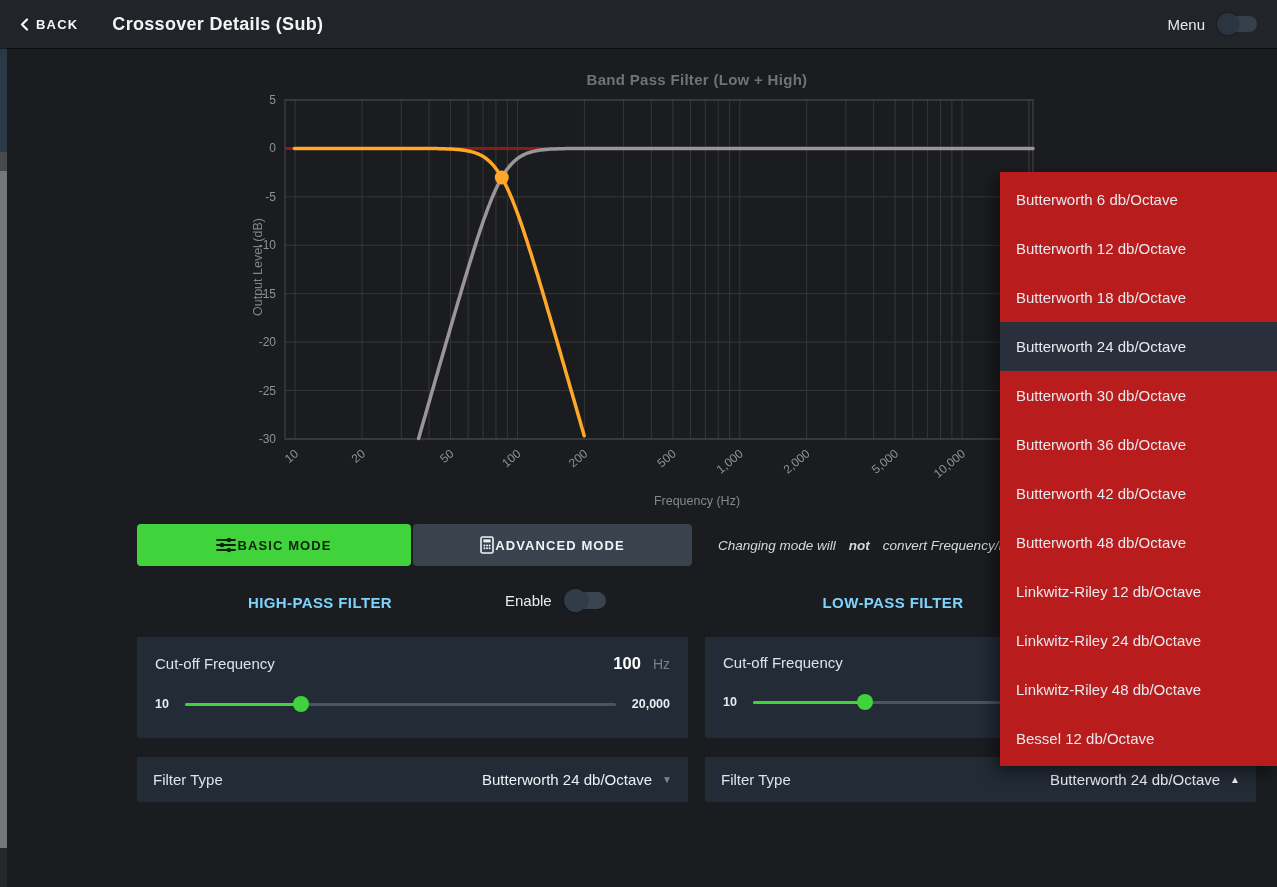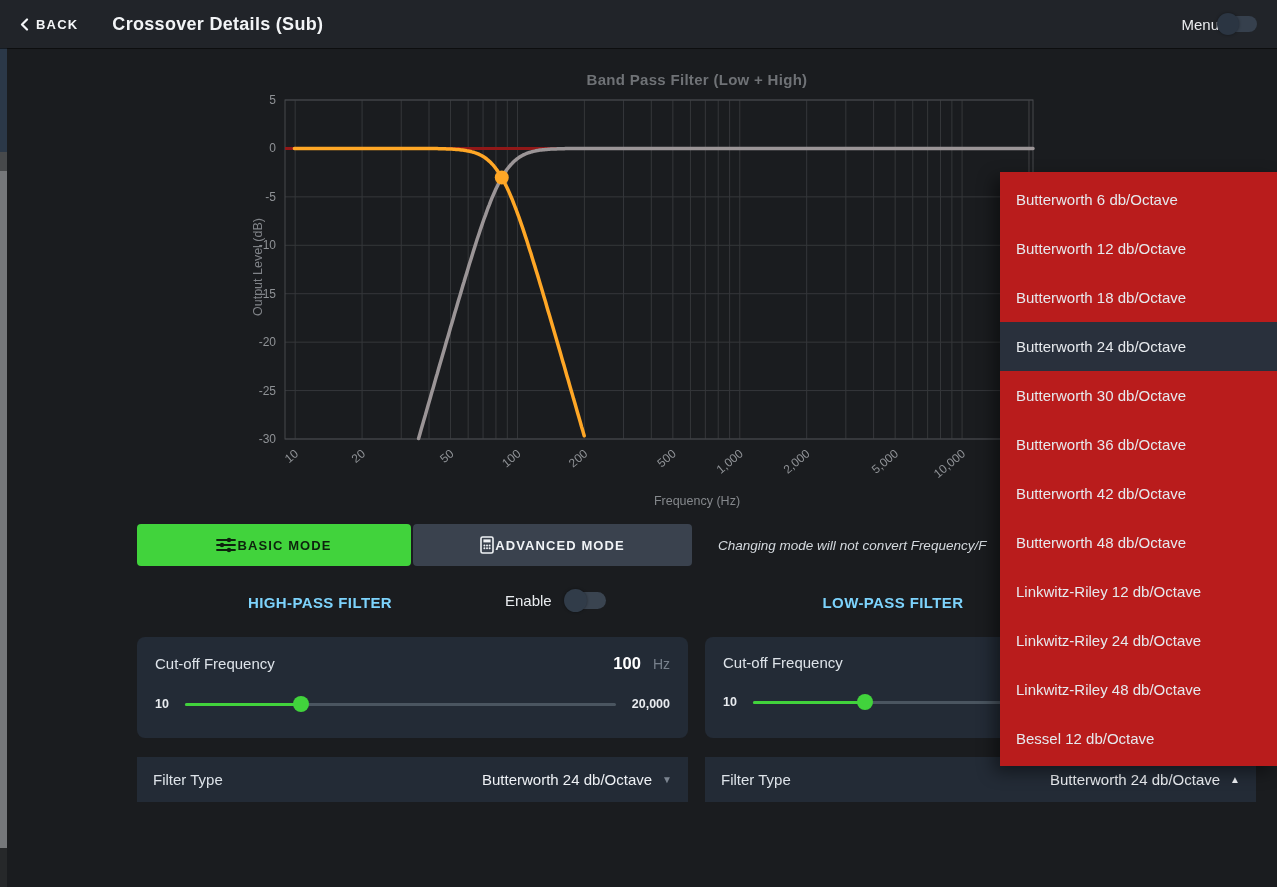--- a/index.html
+++ b/index.html
@@ -11,21 +11,21 @@
   
   .topbar {
     position:absolute; left:0; top:0; width:1277px; height:48px;
     background:#212429; display:flex; align-items:center; padding:0 20px;
     z-index:30; box-shadow:0 1px 0 rgba(0,0,0,.5);
   }
   .back-btn { display:flex; align-items:center; gap:7px; color:#f4f6f8;
     font-size:13px; font-weight:bold; letter-spacing:1.2px; cursor:pointer; }
   .topbar-title { margin-left:34px; color:#f2f4f6; font-size:18px; font-weight:bold; letter-spacing:.3px; }
   .topbar-spacer { flex:1; }
-  .menu-label { color:#e9ebee; font-size:15px; }
+  .menu-label { color:#e9ebee; font-size:15px; margin-right:14px; }
   .toggle { position:relative; width:38px; height:16px; border-radius:9px; background:#36404d; cursor:pointer; }
   .toggle .knob { position:absolute; left:-2px; top:-3px; width:22px; height:22px;
     border-radius:50%; background:#2b3542; box-shadow:0 0 3px rgba(0,0,0,.4); }
   .toggle.lg { width:40px; height:17px; background:#3a4450; }
   .toggle.lg .knob { width:23px; height:23px; background:#313c49; }
   
   .strip { position:absolute; left:0; width:7px; z-index:5; }
   
   .chart-title { position:absolute; left:285px; top:71px; width:824px; text-align:center;
     color:#6f7276; font-size:15px; font-weight:bold; letter-spacing:.3px; }
@@ -36,29 +36,29 @@
     color:#808388; font-size:12.5px; transform:rotate(-90deg); }
   
   .mode-btn { position:absolute; top:524px; height:42px; border:none; cursor:pointer;
     display:flex; align-items:center; justify-content:center; gap:1px;
     font-family:inherit; font-size:13px; font-weight:bold; letter-spacing:1.1px; border-radius:4px; }
   #basic-mode { left:137px; width:274px; color:#0d230d; }
   #advanced-mode { left:413px; width:279px; background:#3a424e; color:#f0f3f6; }
   .mode-note { position:absolute; left:718px; top:524px; height:42px; width:460px;
     display:flex; align-items:center; color:#d4d9de; font-size:13.5px; font-style:italic;
     white-space:nowrap; overflow:hidden; z-index:2; }
-  .mode-note b { font-weight:normal; margin:0 4px; }
+  .mode-note b { font-weight:bold; margin:0 13px; }
   
   .sec-label { position:absolute; top:594px; text-align:center; color:#7dd3fc;
     font-size:15px; font-weight:bold; letter-spacing:.4px; }
   .enable-group { position:absolute; left:505px; top:592px; display:flex; align-items:center; gap:14px; }
   .enable-group .lbl { color:#e9ecef; font-size:15px; }
   
   .panel { position:absolute; top:637px; width:551px; height:101px; background:#232b36;
-    border-radius:8px; padding:17px 18px 0 18px; }
+    border-radius:0; padding:17px 18px 0 18px; }
   .panel-top { display:flex; align-items:baseline; }
   .panel-top .plabel { color:#dde3e9; font-size:15px; flex:1; }
   .panel-top .pvalue { color:#ffffff; font-size:16.5px; font-weight:bold; }
   .panel-top .punit { color:#77808c; font-size:14px; margin-left:12px; }
   .slider-row { display:flex; align-items:center; margin-top:24px; }
   .slider-min, .slider-max { color:#e8ebef; font-size:12.5px; font-weight:bold; }
   .slider-track { position:relative; flex:1; height:3px; background:#4a5560; border-radius:2px; margin:0 16px; cursor:pointer; }
   .slider-fill { position:absolute; left:0; top:0; height:3px; border-radius:2px; }
   .slider-thumb { position:absolute; top:-6.5px; width:16px; height:16px; border-radius:50%; cursor:grab; }
   

